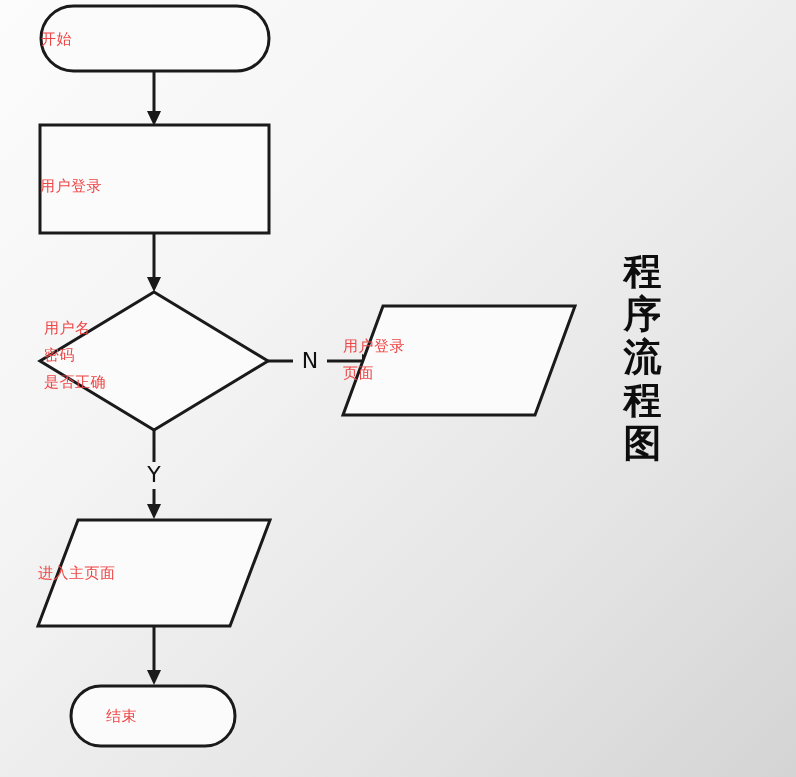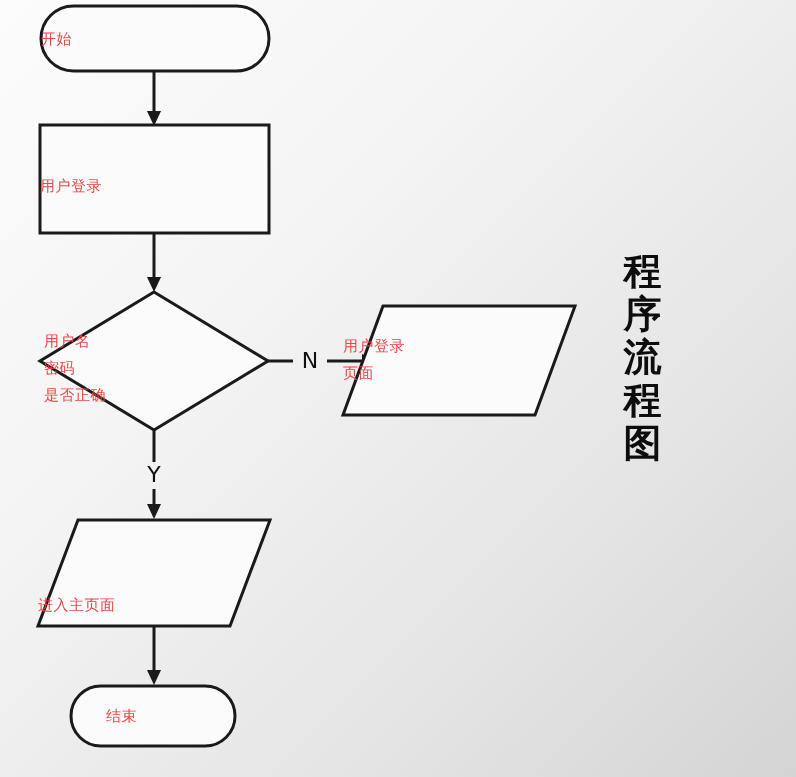--- a/index.html
+++ b/index.html
@@ -104,28 +104,28 @@
     <line class="conn" x1="154" y1="626" x2="154" y2="676"></line>
     <polygon class="arrowhead" points="154,685 147,670 161,670"></polygon>
 
     <rect class="shape" x="71" y="686" width="164" height="60" rx="30" ry="30"></rect>
   </svg>
 
   <div class="node-label" style="left:41px; top:26px; width:228px;">开始</div>
 
   <div class="node-label" style="left:40px; top:165px; width:229px;margin-top:8px;">用户登录</div>
 
-  <div class="node-label" style="left:44px; top:328px; width:220px;">用户名
+  <div class="node-label" style="left:44px; top:316px; width:220px;font-family:Liberation Mono, monospace;">用户名
 密码
 是否正确</div>
 
   <div class="node-label" style="left:343px; top:333px; width:232px;">用户登录
 页面</div>
 
-  <div class="node-label" style="left:38px; top:560px; width:232px;margin-top:32px;">进入主页面</div>
+  <div class="node-label" style="left:38px; top:560px; width:232px;">进入主页面</div>
 
   <div class="node-label" style="left:71px; top:703px; width:164px;margin-left:35px;">结束</div>
 
   <div class="branch-label" style="left:293px; top:350px; width:34px;">N</div>
 
   <div class="branch-label" style="left:137px; top:464px; width:34px;">Y</div>
 
   <div id="title">
     <span>程</span>
     <span>序</span>

